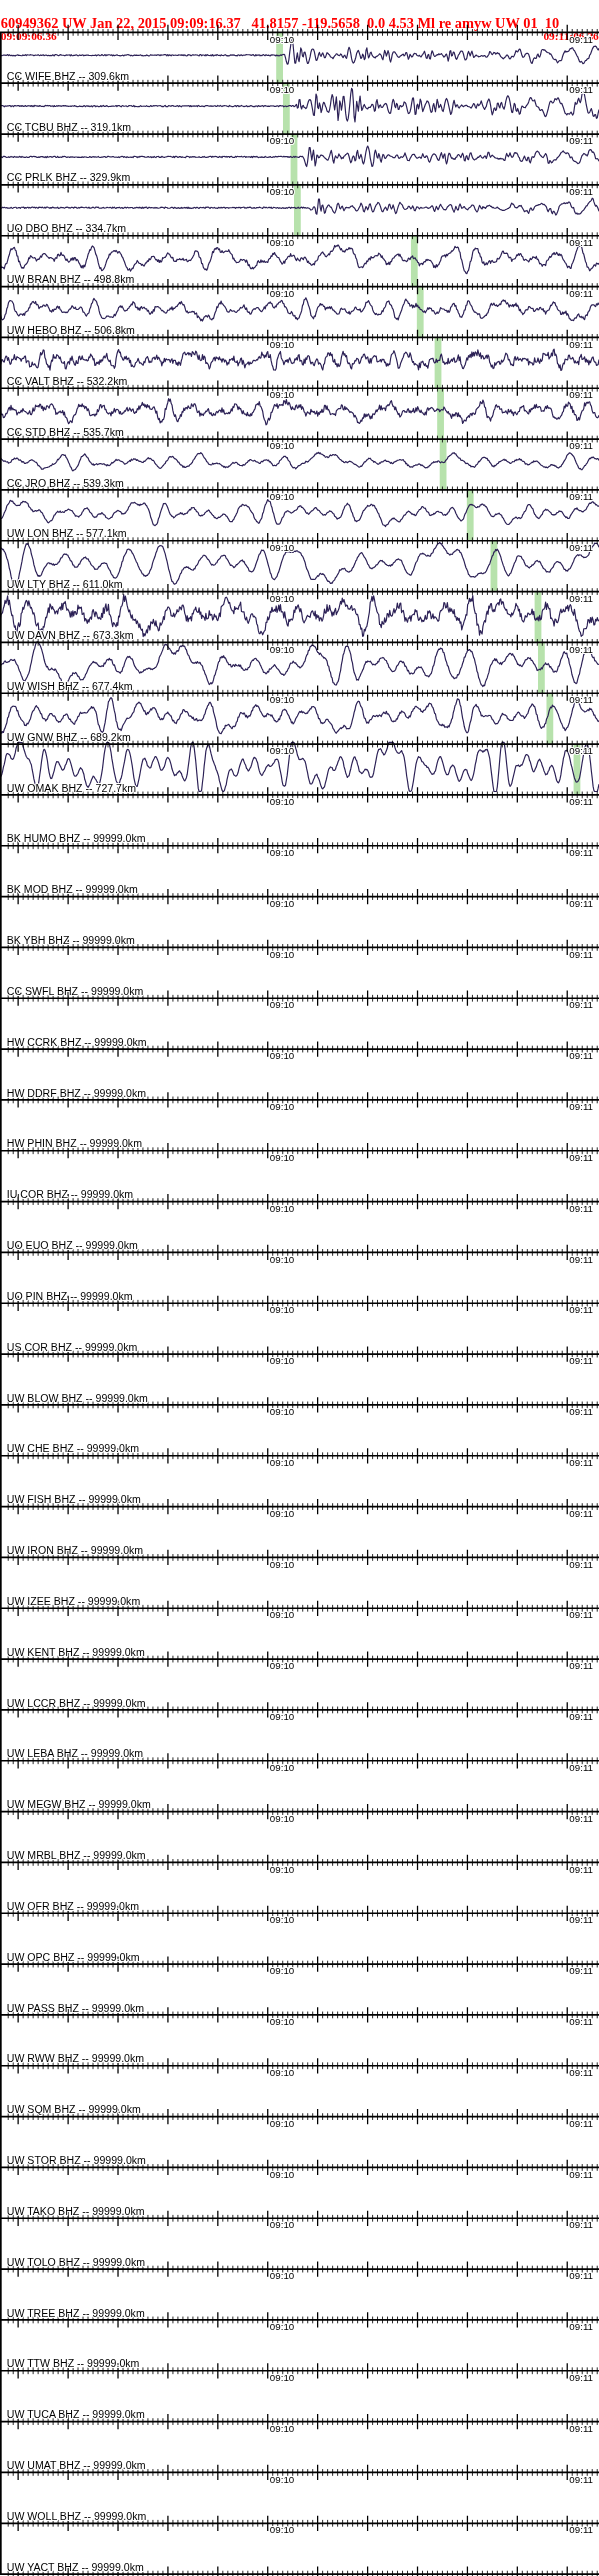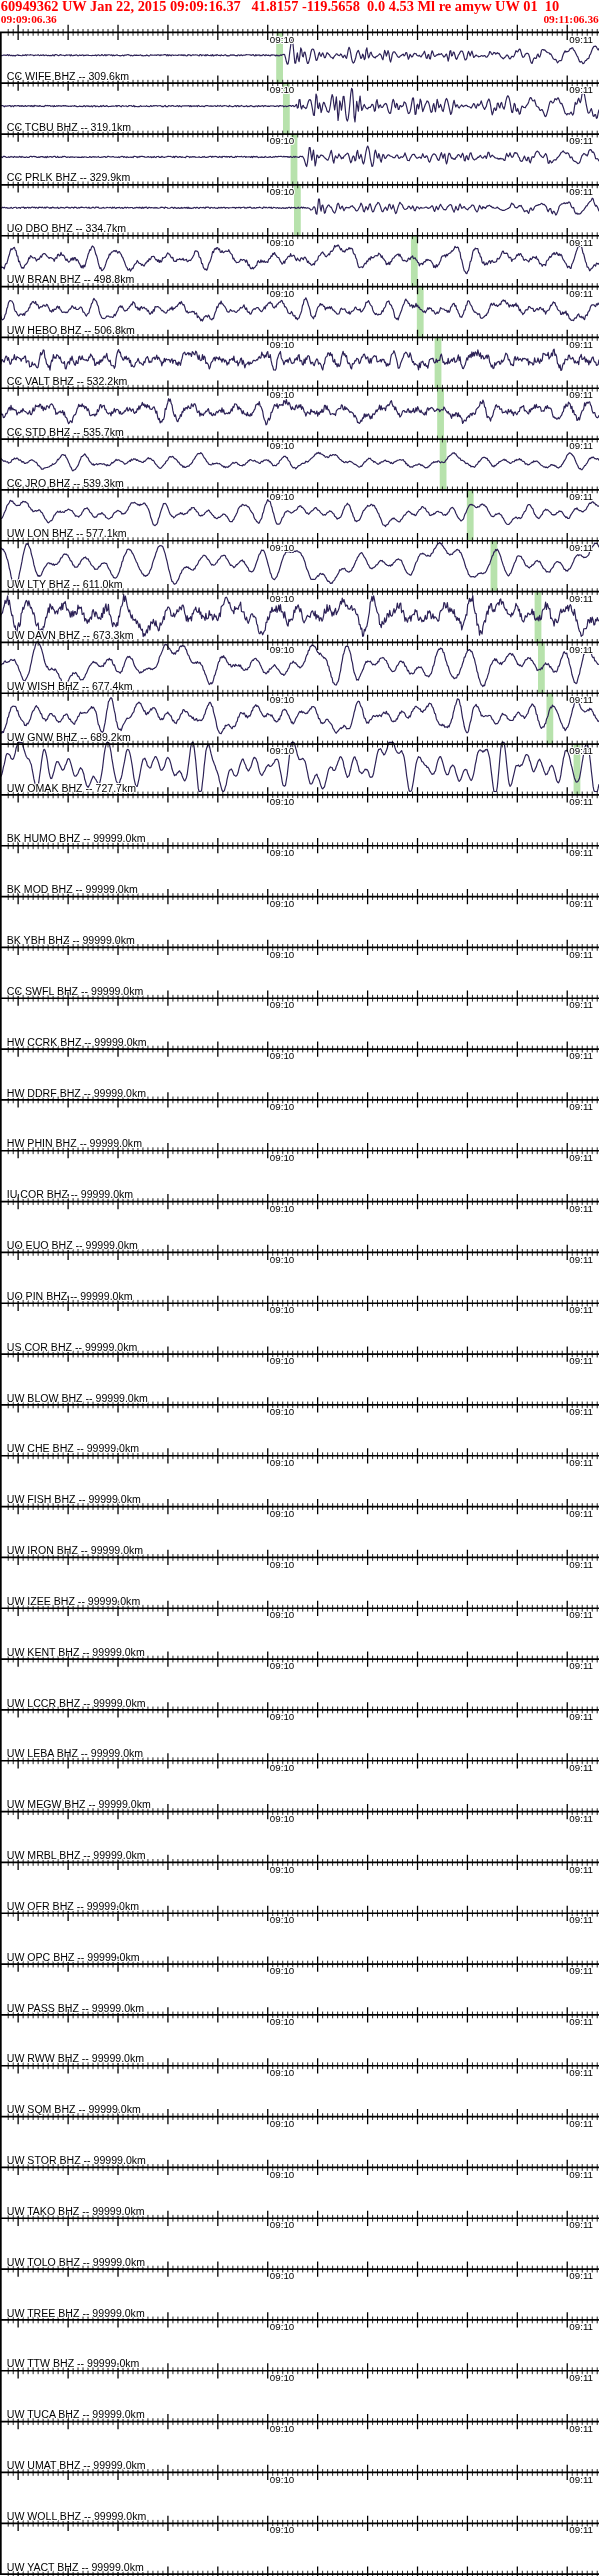--- a/index.html
+++ b/index.html
@@ -1,18 +1,18 @@
 <!DOCTYPE html>
 <html style="font-size:13.6px"><head>
 <meta charset="utf-8">
 <style>
   html,body{margin:0;padding:0;background:#ffffff;}
   #app{position:relative;width:599px;height:2576px;background:#fff;overflow:hidden;
        font-family:"Liberation Sans",sans-serif;}
-  .hdr{position:absolute;left:0;top:0;width:599px;height:34px;}
+  .hdr{position:absolute;left:0;top:17px;width:599px;height:34px;}
   .hdr-line1{position:absolute;left:0.8px;top:-1.7px;width:599px;white-space:pre;
              font-family:"Liberation Serif",serif;font-weight:bold;font-size:14.4px;color:#ff0000;}
   .hdr-line2{position:absolute;left:0.8px;top:12.7px;width:598px;display:flex;justify-content:space-between;
              font-family:"Liberation Serif",serif;font-weight:bold;font-size:11.4px;color:#ff0000;align-items:center;}
   #plot-svg{position:absolute;left:0;top:0;}
   svg text{font-family:"Liberation Sans",sans-serif;}
 </style>
 </head>
 <body>
 

